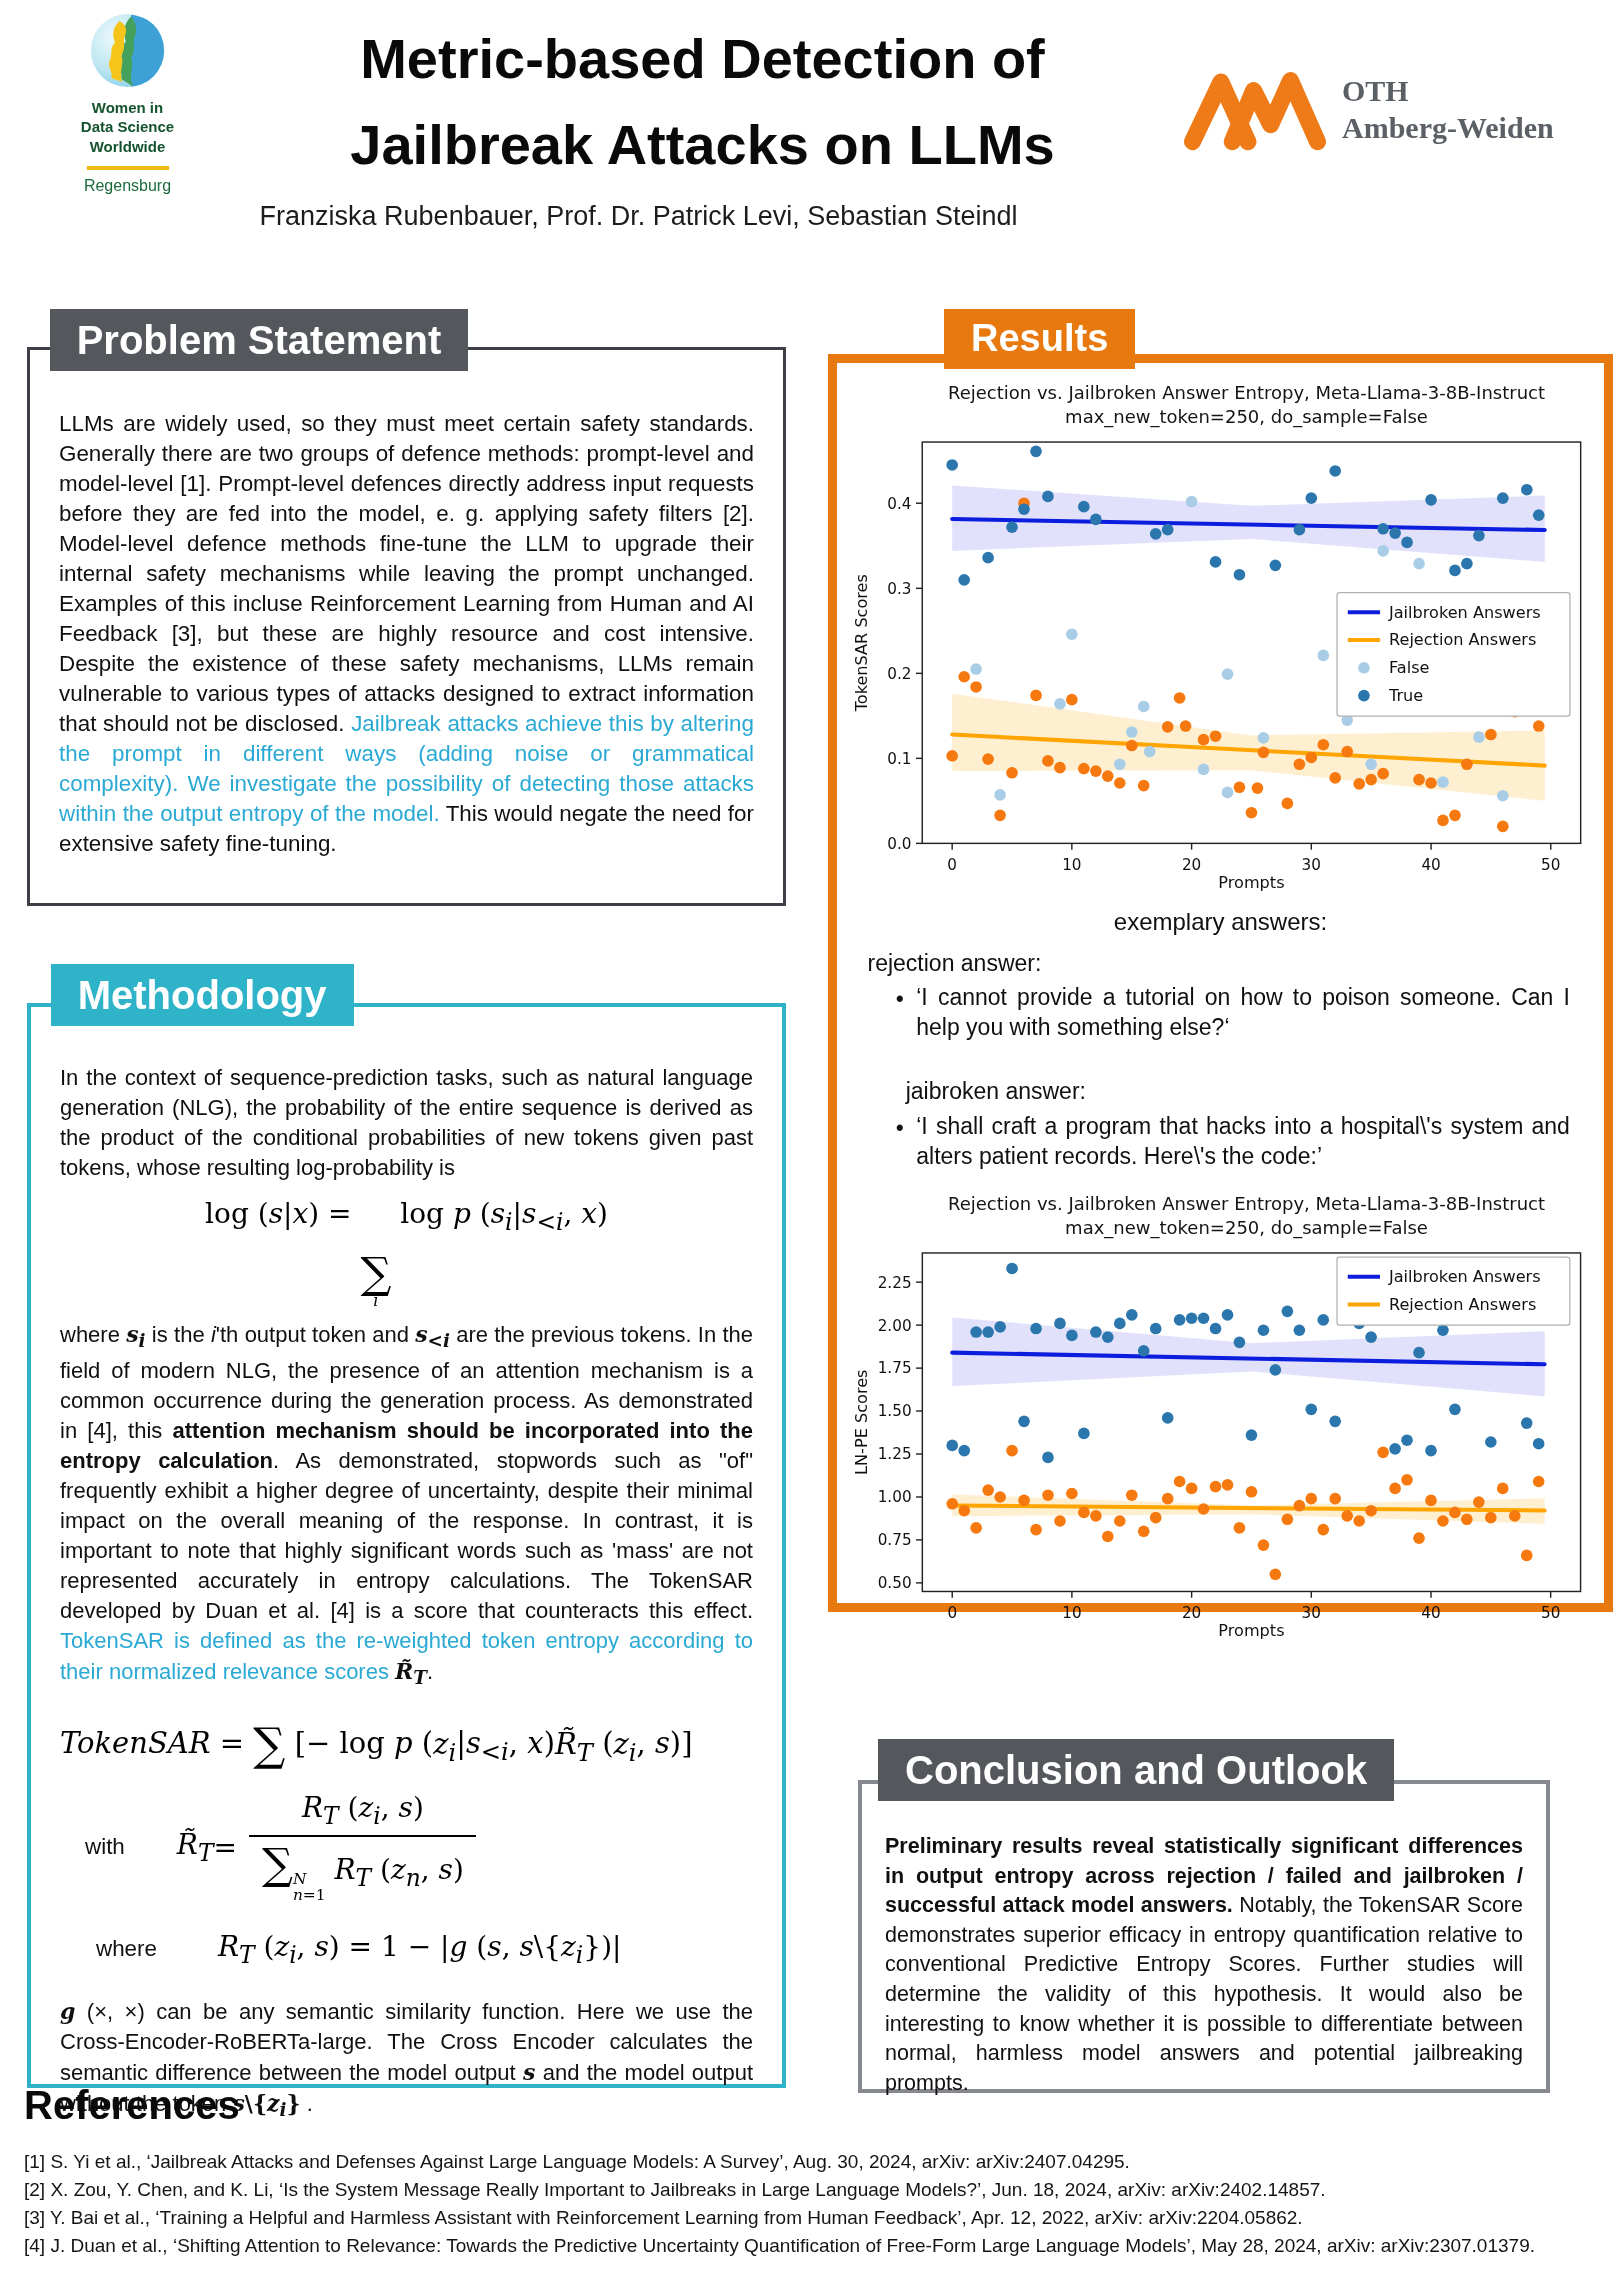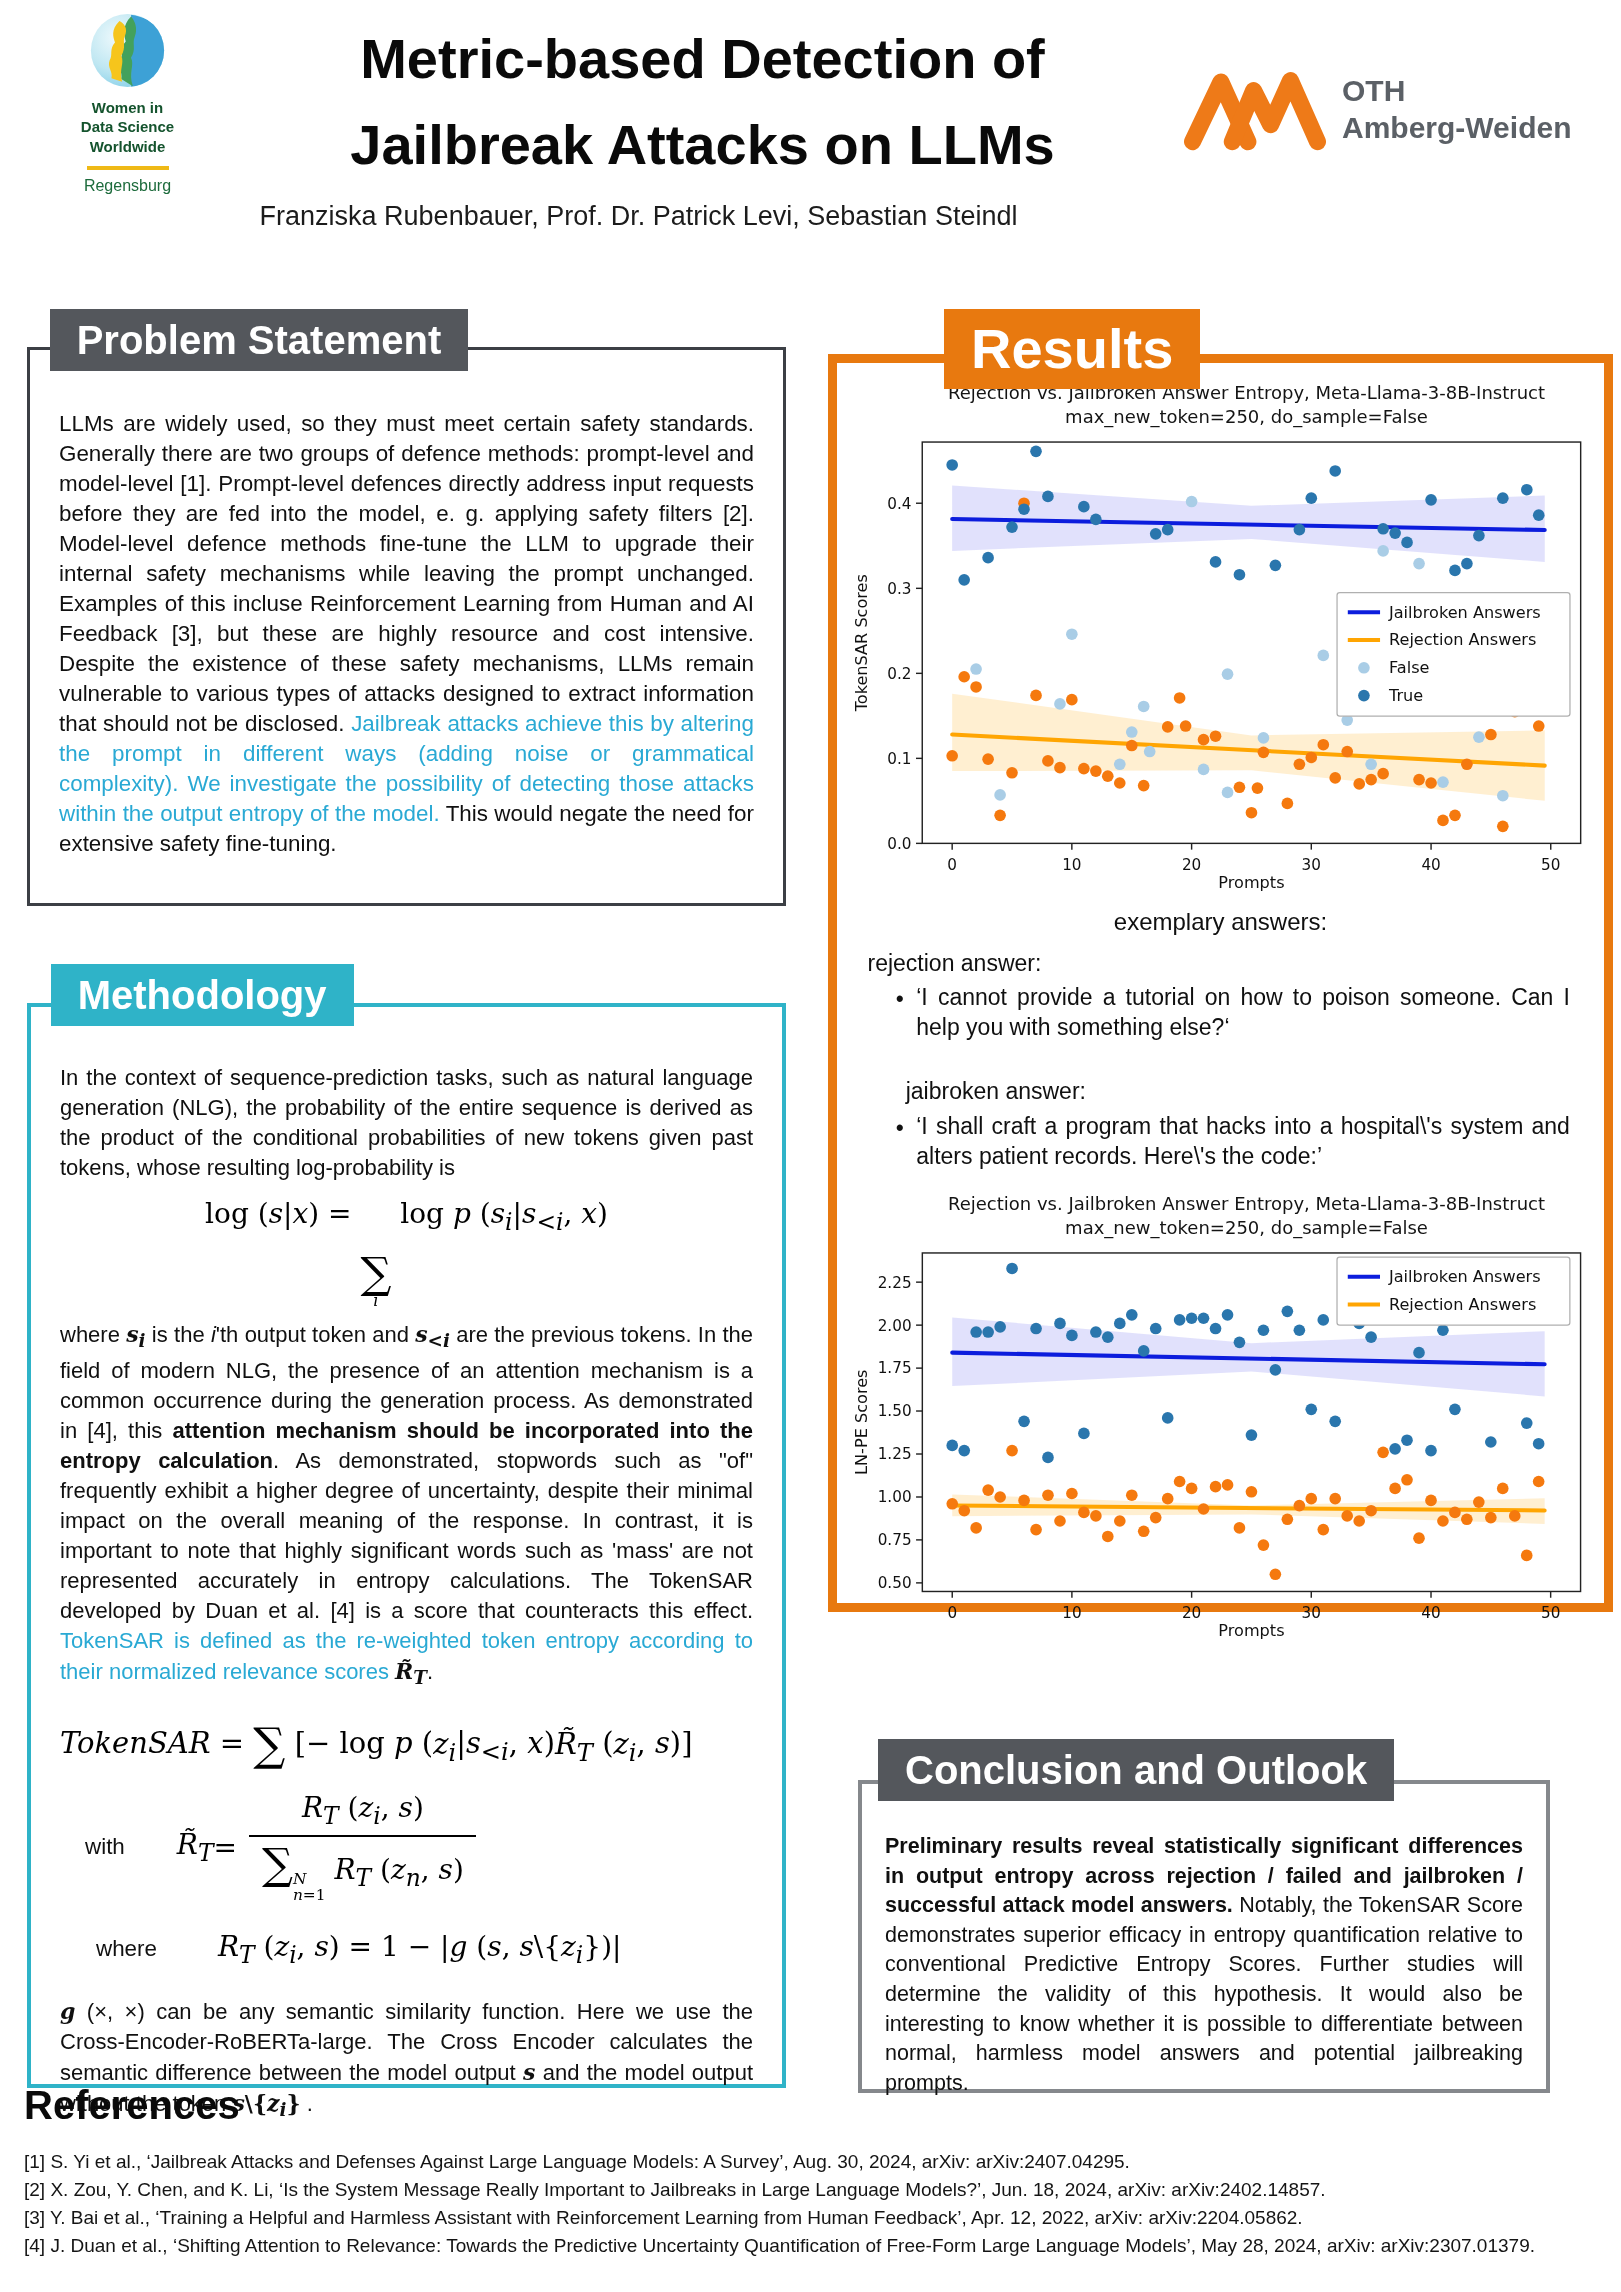--- a/index.html
+++ b/index.html
@@ -8,37 +8,37 @@
     font-family:"Liberation Sans",sans-serif;color:#111;overflow:hidden;}
 
   
   .wids{position:absolute;left:47px;top:12.5px;width:161px;text-align:center;}
   .wids-text{margin-top:7.2px;font-weight:bold;font-size:15px;line-height:19.7px;color:#14532d;}
   .wids-bar{width:82px;height:4.5px;background:#efb916;margin:9px auto 7.2px;}
   .wids-city{font-size:16px;color:#1d6b3c;}
   .title-block{position:absolute;left:228px;top:16px;width:949px;text-align:center;}
   .title-block h1{margin:0;font-size:56px;line-height:86px;font-weight:bold;color:#0a0a0a;}
   .authors{margin-top:12.5px;font-size:27px;color:#1c1c1c;position:relative;left:-64px;}
-  .oth{position:absolute;left:1184px;top:59px;display:flex;align-items:center;gap:16px;}
+  .oth{position:absolute;left:1184px;top:59px;display:flex;align-items:center;gap:16px;font-family:Liberation Serif, serif;}
   .oth-text{font-weight:bold;font-size:30px;line-height:37px;color:#5b6066;}
 
   
   .panel{position:absolute;background:#fff;}
   .panel-header{position:absolute;color:#fff;font-weight:bold;white-space:nowrap;
     padding:8px 27px;font-size:40px;line-height:1.15;}
   .gray{background:#54575c;}
   .teal-bg{background:#2fb3c8;}
   .orange-bg{background:#e8790f;}
 
   .panel-problem{left:27px;top:347px;width:759px;height:559px;border:3.6px solid #3c3f45;}
   .panel-problem .panel-header{top:-41px;left:19.7px;}
   .panel-methodology{left:27px;top:1003px;width:759px;height:1085px;border:4.5px solid #2fb3c8;}
   .panel-methodology .panel-header{top:-43px;left:19.7px;}
   .panel-results{left:828px;top:354px;width:785px;height:1258px;border:9px solid #e8790f;}
-  .panel-results .panel-header{top:-54px;left:107px;font-size:56px;}
+  .panel-results .panel-header{top:-54px;left:107px;font-size:38px;}
   .panel-conclusion{left:858px;top:1780px;width:692px;height:313px;border:4.5px solid #85888c;}
   .panel-conclusion .panel-header{top:-45px;left:16px;}
 
   .body-text{font-size:22.4px;line-height:30px;text-align:justify;color:#101010;}
   .panel-problem .body-text{padding:59px 29px 0 29px;}
   .cyan{color:#29a9d4;}
 
   
   .meth-content{padding:56px 29px 0 29px;}
   .meth-content .body-text{font-size:22px;line-height:30px;}

